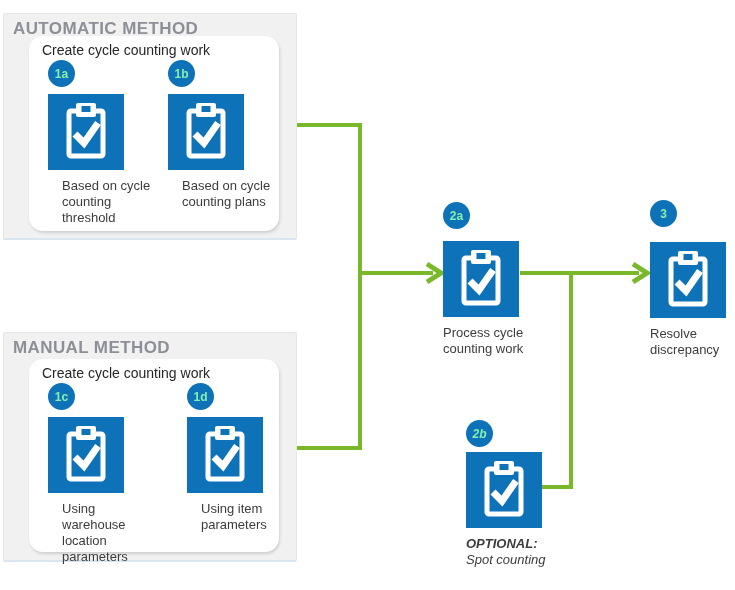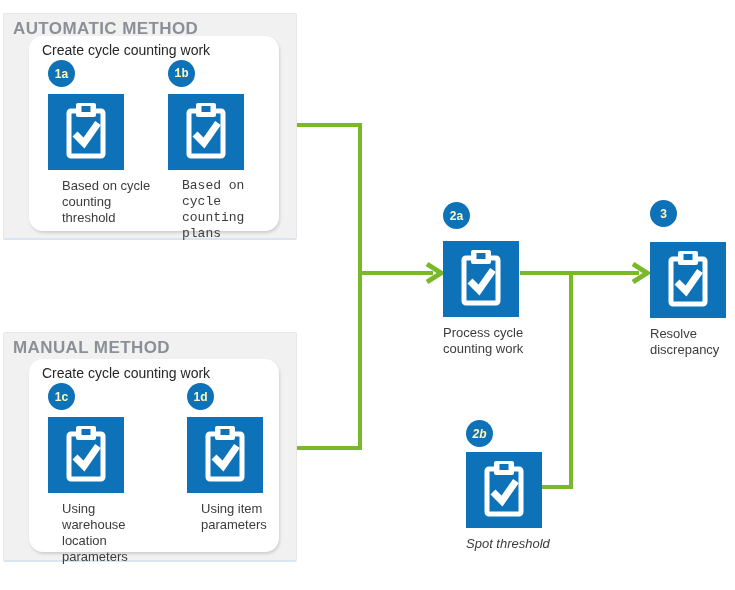--- a/index.html
+++ b/index.html
@@ -41,21 +41,21 @@
     font-size: 14px;
     color: var(--title-text);
   }
 
   
   .step { position: absolute; width: 112px; }
   .badge {
     width: 27px; height: 27px;
     border-radius: 50%;
     background: var(--accent-blue);
-    color: #fef9c3;
+    color: #86efac;
     font-size: 12px;
     font-weight: bold;
     display: flex; align-items: center; justify-content: center;
   }
   .tile {
     width: 76px; height: 76px;
     background: var(--accent-blue);
     display: flex; align-items: center; justify-content: center;
   }
   .tile svg { display: block; }
@@ -127,21 +127,21 @@
             <rect x="28" y="9" width="20" height="14" rx="2" fill="#ffffff"></rect>
             <rect class="clip-notch" x="33.5" y="12" width="9" height="6"></rect>
             <path d="M27 40 L36 49 L50 29" fill="none" stroke="#ffffff" stroke-width="7"></path>
           </svg>
         </div>
         <div class="step-label">Based on cycle
 counting
 threshold</div>
       </div>
 
-      <div class="step" style="left:139px; top:24px;font-family:Liberation Mono, monospace;">
+      <div class="step" style="left:139px; top:24px;">
         <div class="badge">1b</div>
         <div class="tile">
           <svg width="76" height="76" viewBox="0 0 76 76">
             <rect x="21" y="17" width="34" height="45" rx="2" fill="none" stroke="#ffffff" stroke-width="5"></rect>
             <rect x="28" y="9" width="20" height="14" rx="2" fill="#ffffff"></rect>
             <rect class="clip-notch" x="33.5" y="12" width="9" height="6"></rect>
             <path d="M27 40 L36 49 L50 29" fill="none" stroke="#ffffff" stroke-width="7"></path>
           </svg>
         </div>
         <div class="step-label">Based on cycle
@@ -203,21 +203,21 @@
   <div class="step flow-step flow-step-2b" style="left:466px; top:420px;font-style:italic;">
     <div class="badge">2b</div>
     <div class="tile">
       <svg width="76" height="76" viewBox="0 0 76 76">
         <rect x="21" y="17" width="34" height="45" rx="2" fill="none" stroke="#ffffff" stroke-width="5"></rect>
         <rect x="28" y="9" width="20" height="14" rx="2" fill="#ffffff"></rect>
         <rect class="clip-notch" x="33.5" y="12" width="9" height="6"></rect>
         <path d="M27 40 L36 49 L50 29" fill="none" stroke="#ffffff" stroke-width="7"></path>
       </svg>
     </div>
-    <div class="step-label"><span>Spot threshold</span></div>
+    <div class="step-label"><span class="bold-line">OPTIONAL:</span><span>Spot counting</span></div>
   </div>
 
   <div class="step flow-step flow-step-3" style="left:650px; top:200px;">
     <div class="badge">3</div>
     <div class="tile">
       <svg width="76" height="76" viewBox="0 0 76 76">
         <rect x="21" y="17" width="34" height="45" rx="2" fill="none" stroke="#ffffff" stroke-width="5"></rect>
         <rect x="28" y="9" width="20" height="14" rx="2" fill="#ffffff"></rect>
         <rect class="clip-notch" x="33.5" y="12" width="9" height="6"></rect>
         <path d="M27 40 L36 49 L50 29" fill="none" stroke="#ffffff" stroke-width="7"></path>

